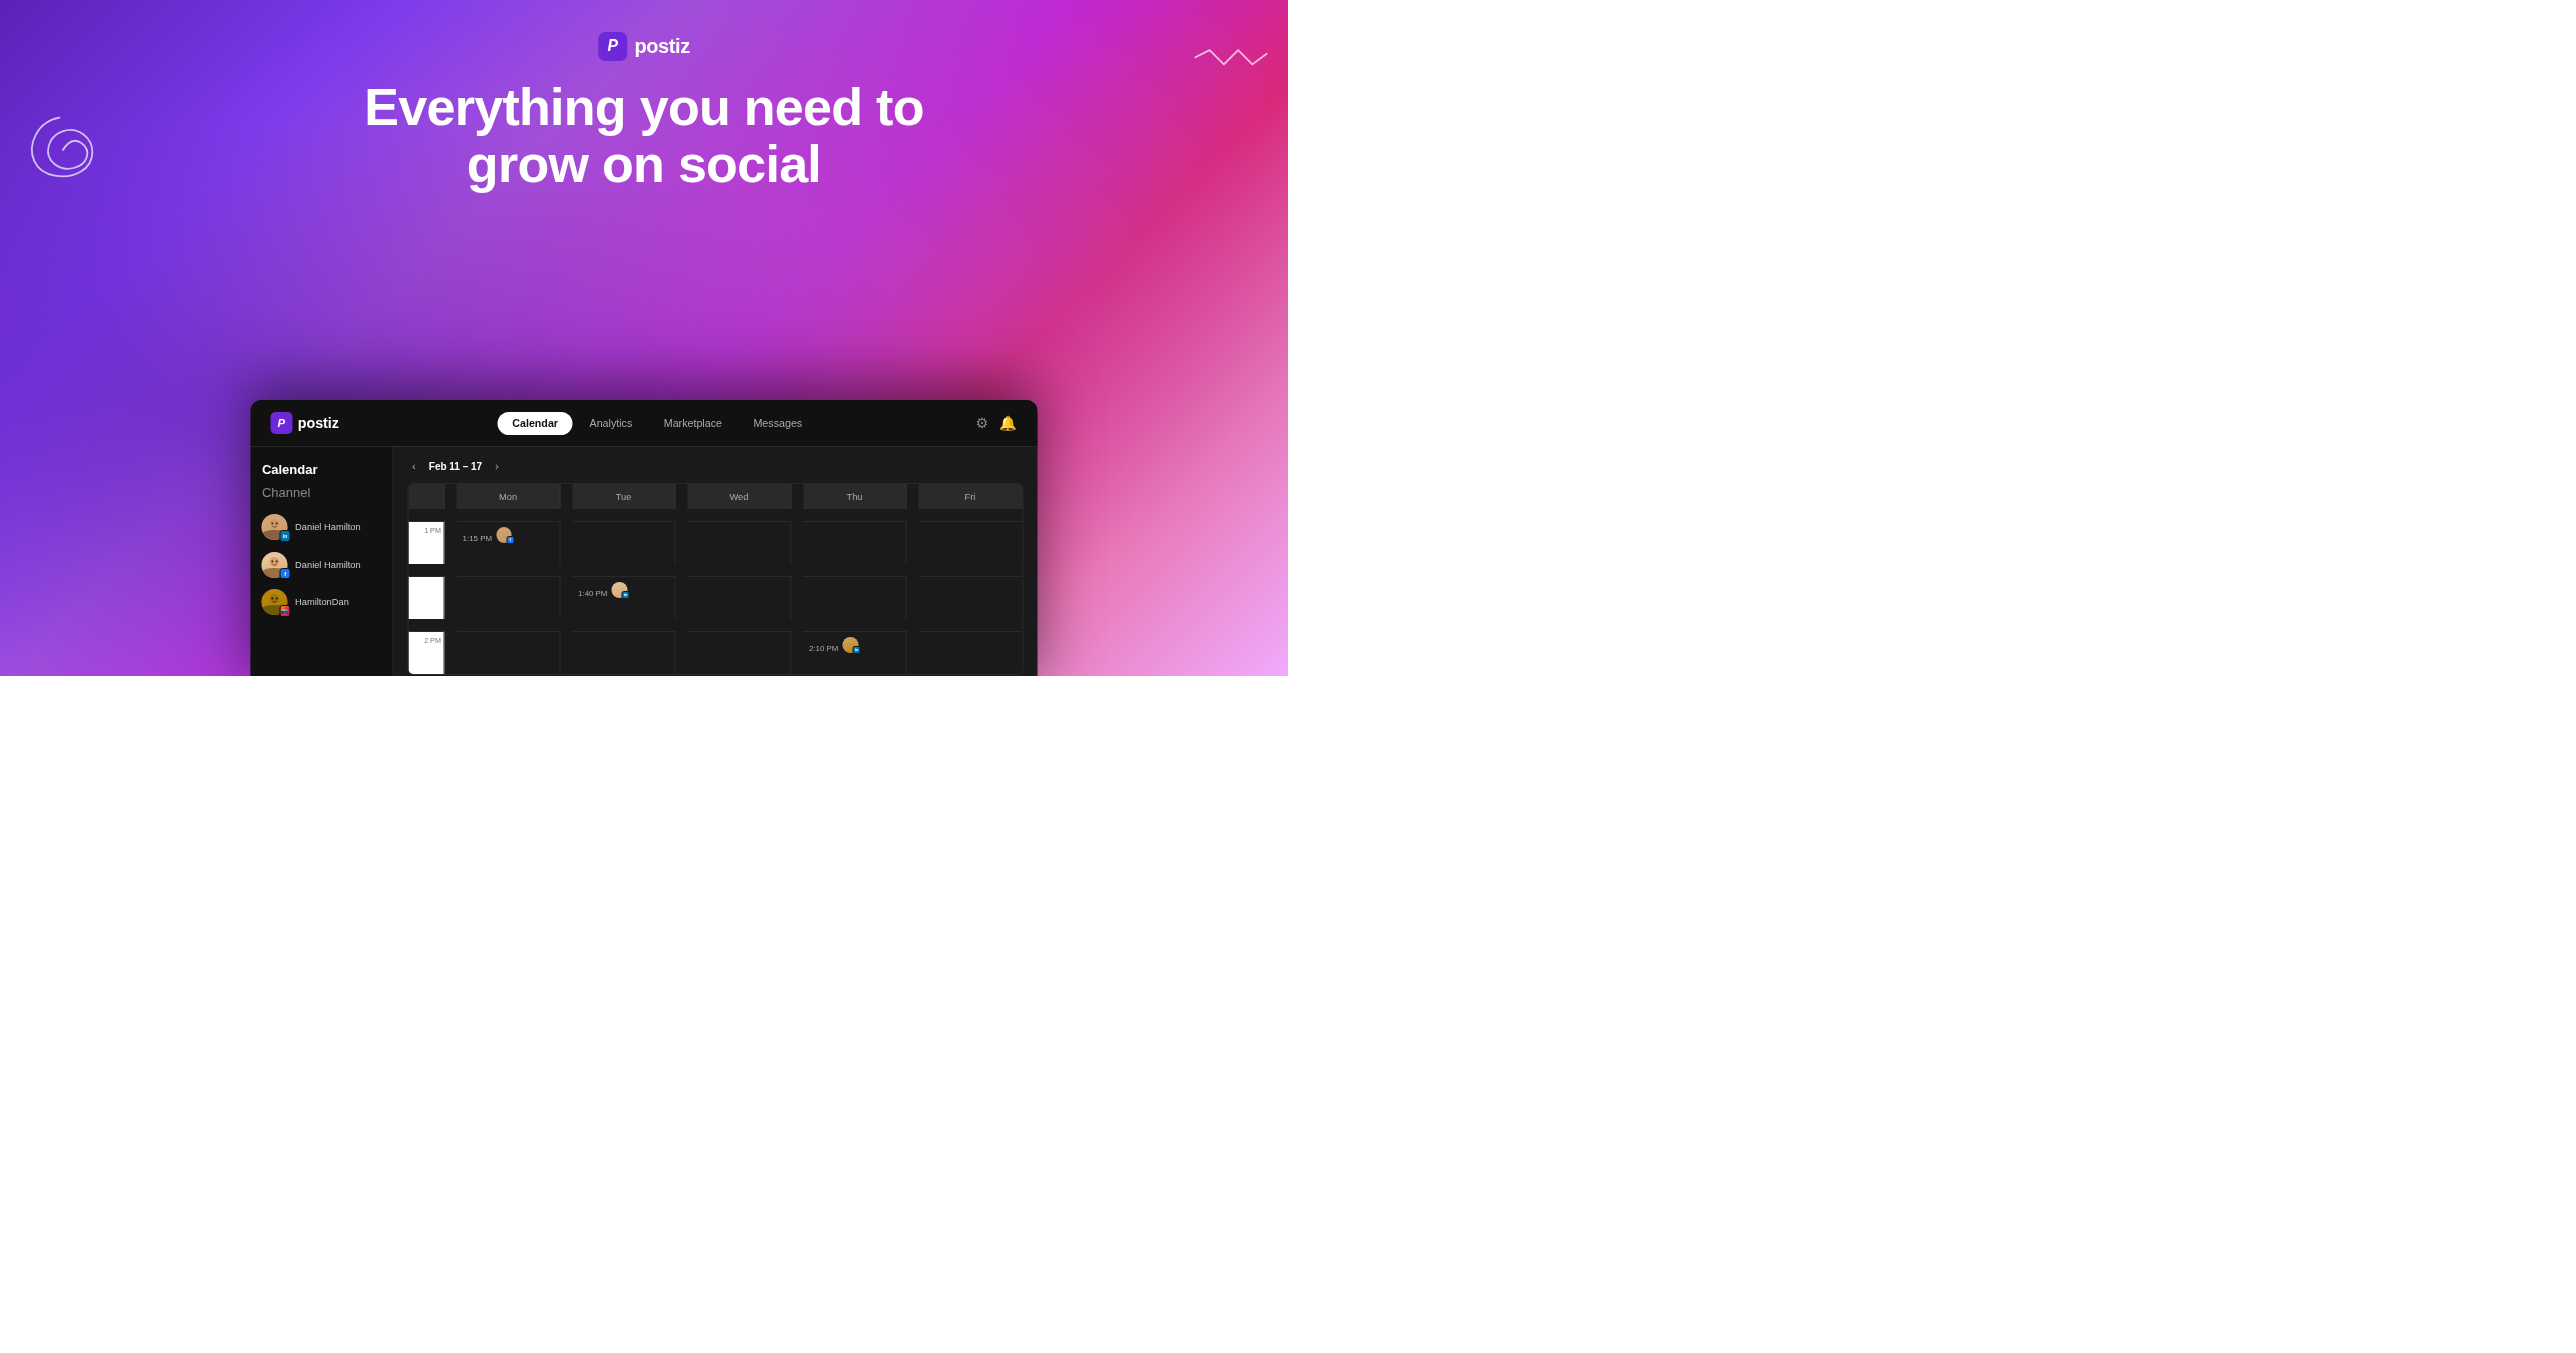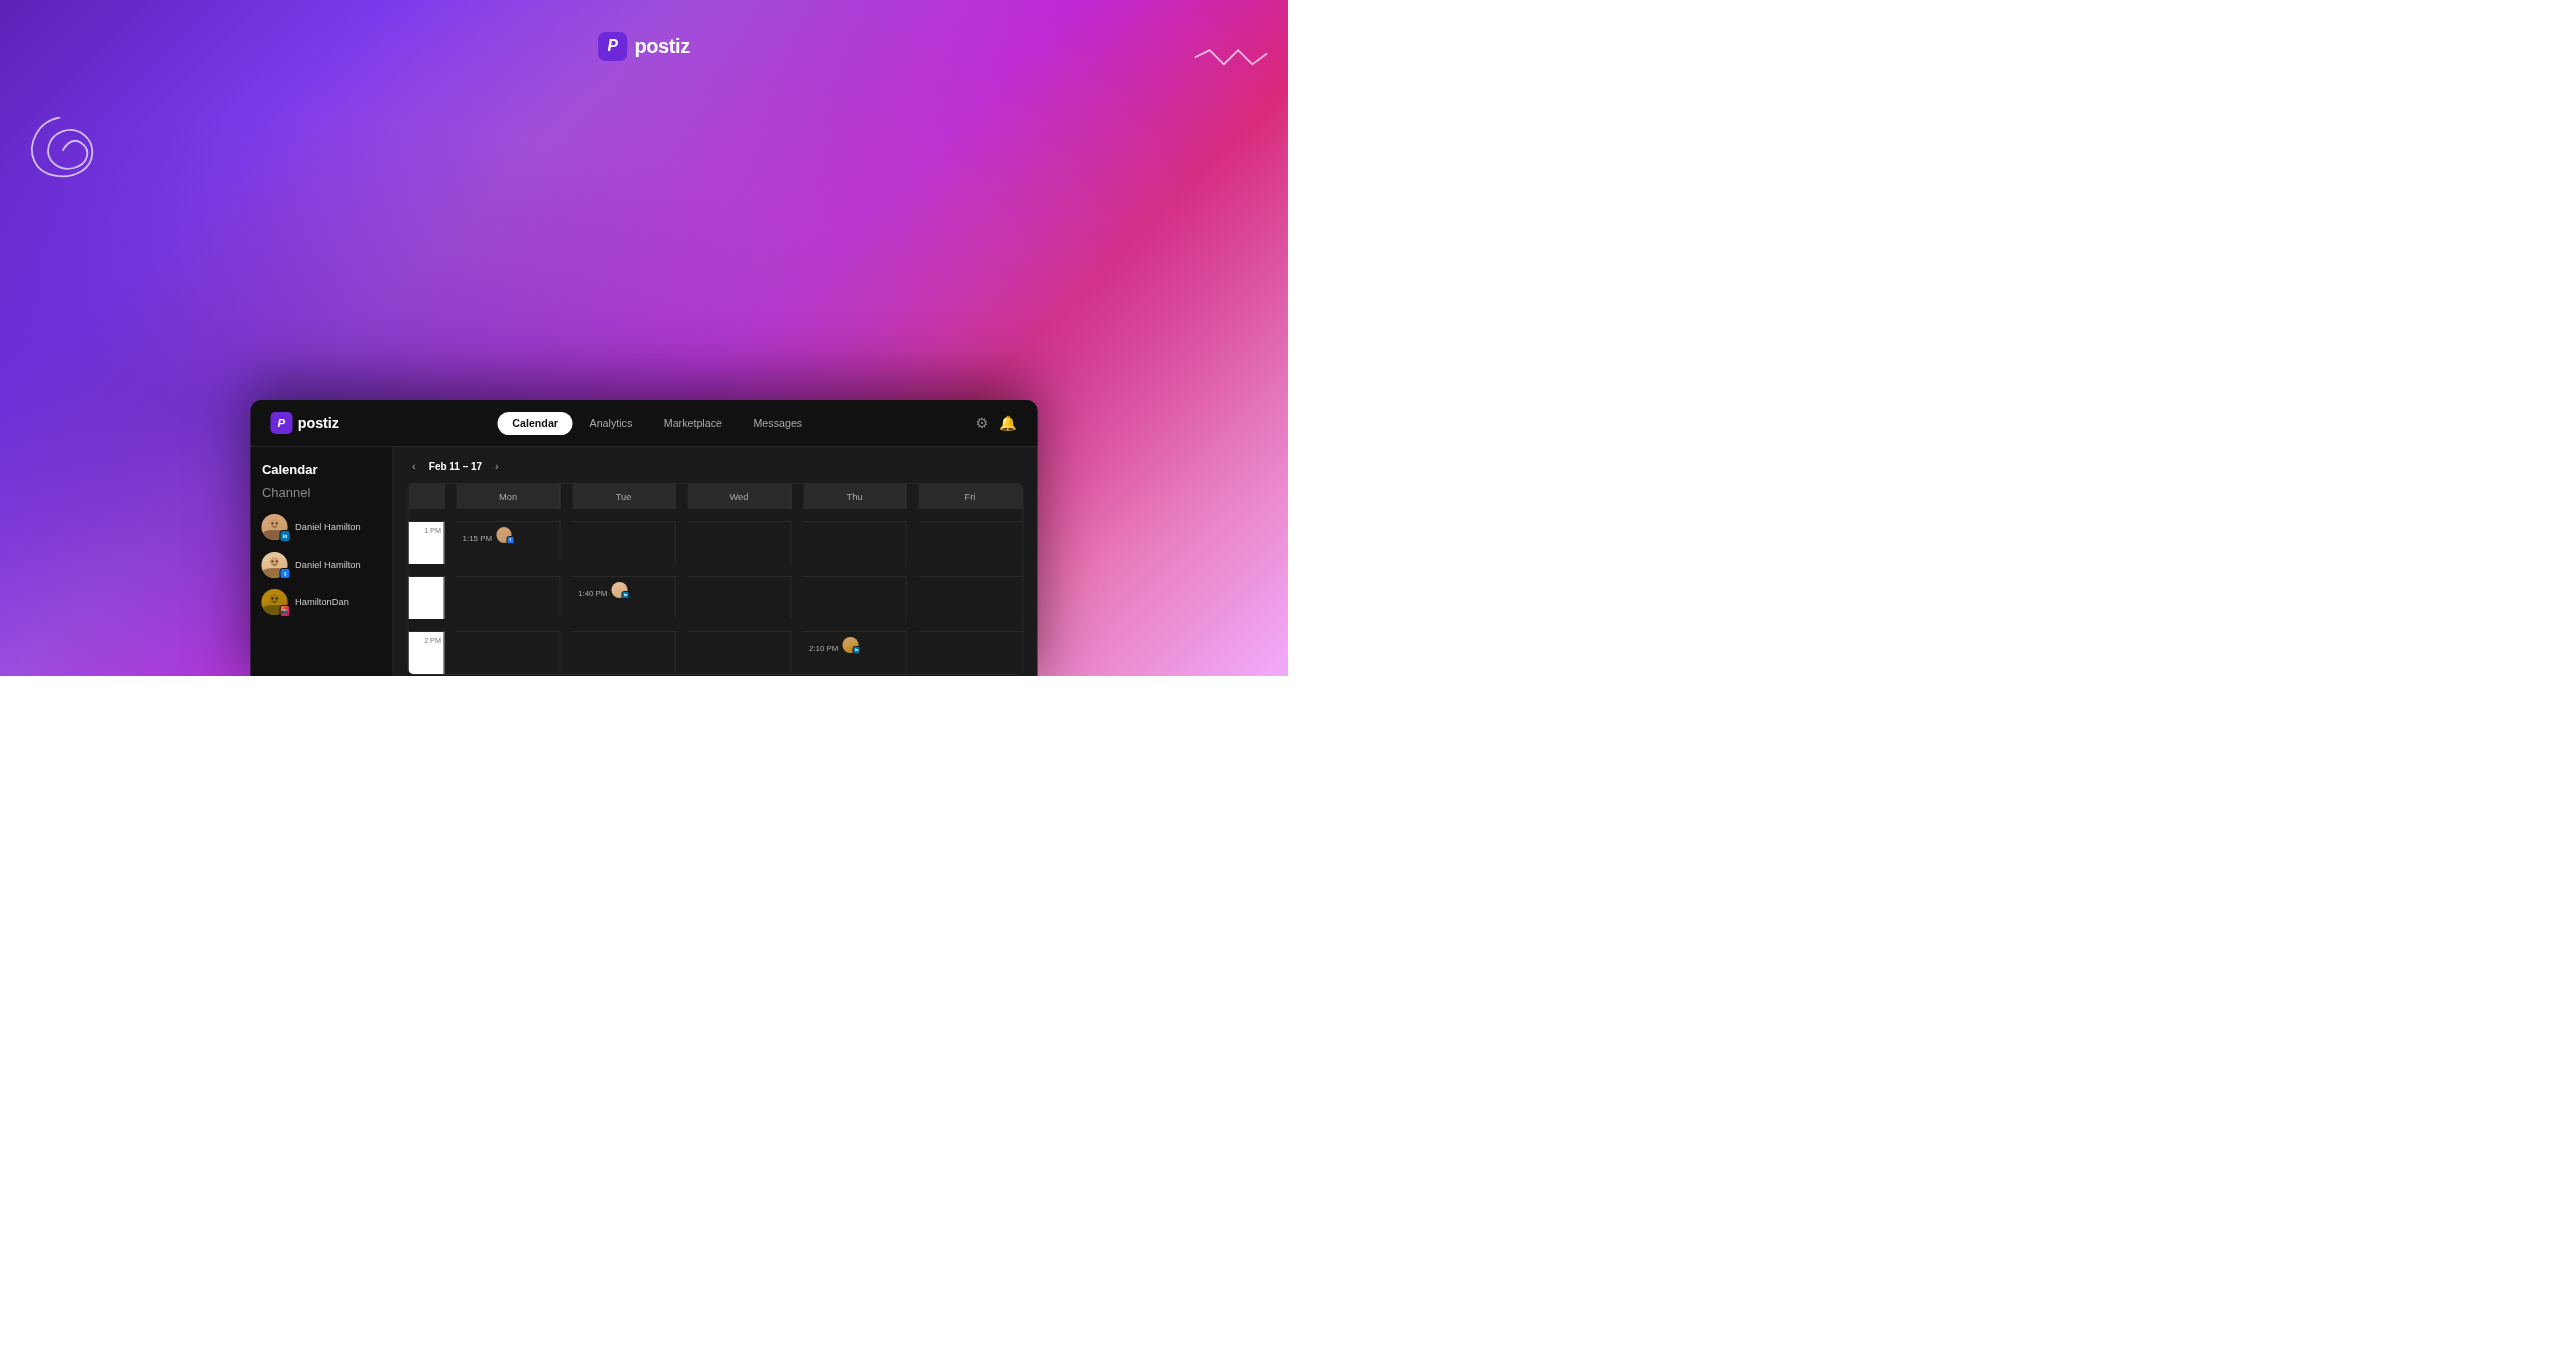--- a/index.html
+++ b/index.html
@@ -414,21 +414,22 @@
 
 <div class="top-logo">
   <div class="logo-icon-top">
     <span>P</span>
   </div>
   <span class="logo-text-top">postiz</span>
 </div>
 
 <div class="hero-text">
   <h1>
-    <br>
+    <span>Everything you need to</span><br>
+    <span>grow on social</span>
   </h1>
 </div>
 
 <div class="app-window">
 
   <div class="app-header">
     <div class="app-logo">
       <div class="logo-icon-app">P</div>
       <span class="logo-text-app">postiz</span>
     </div>

